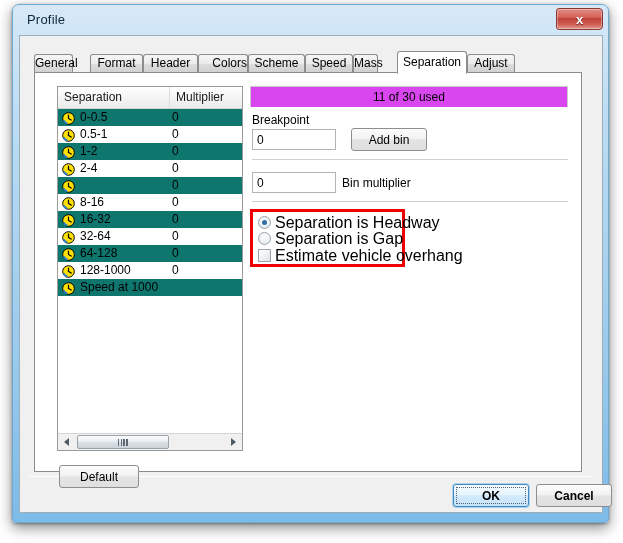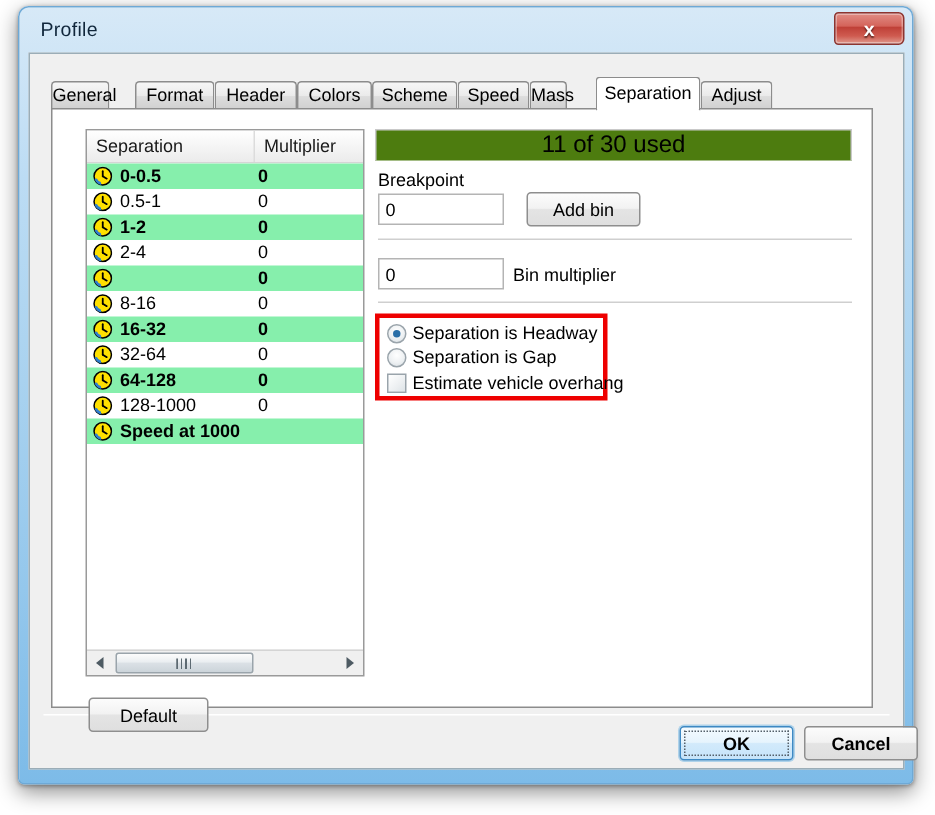--- a/index.html
+++ b/index.html
@@ -171,21 +171,21 @@
     top: 22px;
     right: 0;
     bottom: 18px;
     background: #ffffff;
   }
   .row {
     position: relative;
     height: 17px;
     cursor: pointer;
   }
-  .row.alt { background: #86efac; font-weight: bold; }
+  .row.alt { background: #0f766e; }
   .cell-sep {
     position: absolute;
     left: 22px;
     top: 0;
     width: 90px;
     height: 17px;
     line-height: 17px;
     font-size: 12px;
     color: #000000;
     white-space: nowrap;
@@ -287,24 +287,24 @@
   }
   #used-box {
     position: absolute;
     left: 0;
     top: 0;
     width: 318px;
     height: 21px;
     box-sizing: border-box;
     border: 1px solid #c9c9c9;
     border-bottom: none;
-    background: #4d7c0f;
+    background: #d946ef;
     text-align: center;
     line-height: 20px;
-    font-size: 16px;
+    font-size: 12px;
     color: #000;
   }
   .pane-label {
     position: absolute;
     font-size: 12px;
     color: #000;
   }
   #breakpoint-label { left: 2px; top: 27px; }
   .textinput {
     position: absolute;
@@ -397,21 +397,21 @@
     border: 1px solid #9aa4ab;
     background: linear-gradient(135deg, #ffffff 0%, #eceff1 60%, #dde3e7 100%);
     cursor: pointer;
   }
   .opt-label {
     position: absolute;
     left: 17px;
     top: 0;
     height: 16px;
     line-height: 15px;
-    font-size: 12px;
+    font-size: 16px;
     color: #000;
     white-space: nowrap;
   }
 
   
   #footer-sep {
     position: absolute;
     left: 9px;
     top: 440px;
     width: 564px;
@@ -466,21 +466,21 @@
       <div id="close-x">x</div>
     </div>
   </div>
 
   <div id="client">
 
     <div id="tabstrip">
         <div class="tab" style="left: 0px; width: 39px;">General</div>
         <div class="tab" style="left: 56px; width: 53px;">Format</div>
         <div class="tab" style="left: 109px; width: 55px;">Header</div>
-        <div class="tab" style="left: 164px; width: 50px;">Colors</div>
+        <div class="tab" style="left: 164px; width: 50px; text-align: right;">Colors</div>
         <div class="tab" style="left: 214px; width: 57px;">Scheme</div>
         <div class="tab" style="left: 271px; width: 48px;">Speed</div>
         <div class="tab" style="left: 319px; width: 25px;">Mass</div>
         <div class="tab active" style="left: 363px; width: 70px;">Separation</div>
         <div class="tab" style="left: 433px; width: 48px;">Adjust</div>
       </div>
 
     <div id="tabpage">
 
       <div id="listview">

